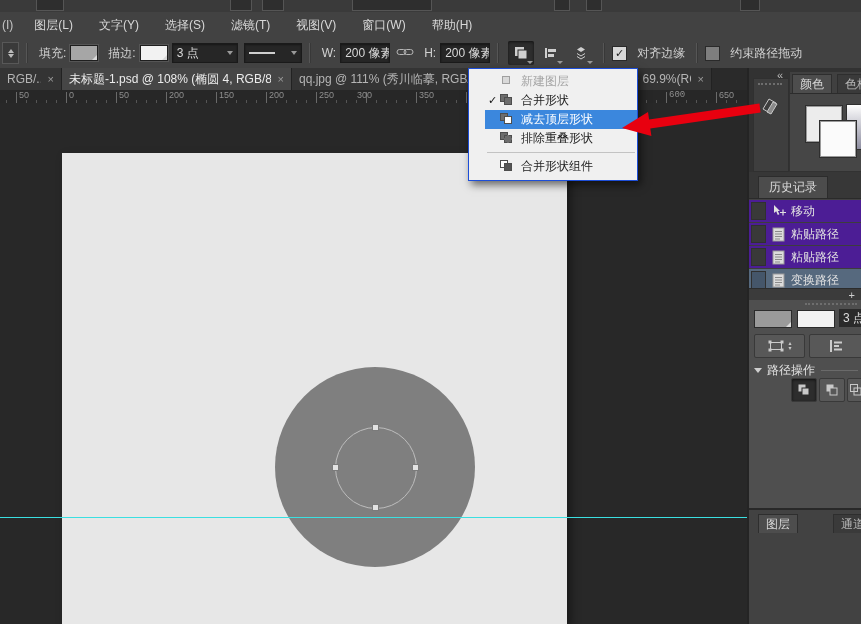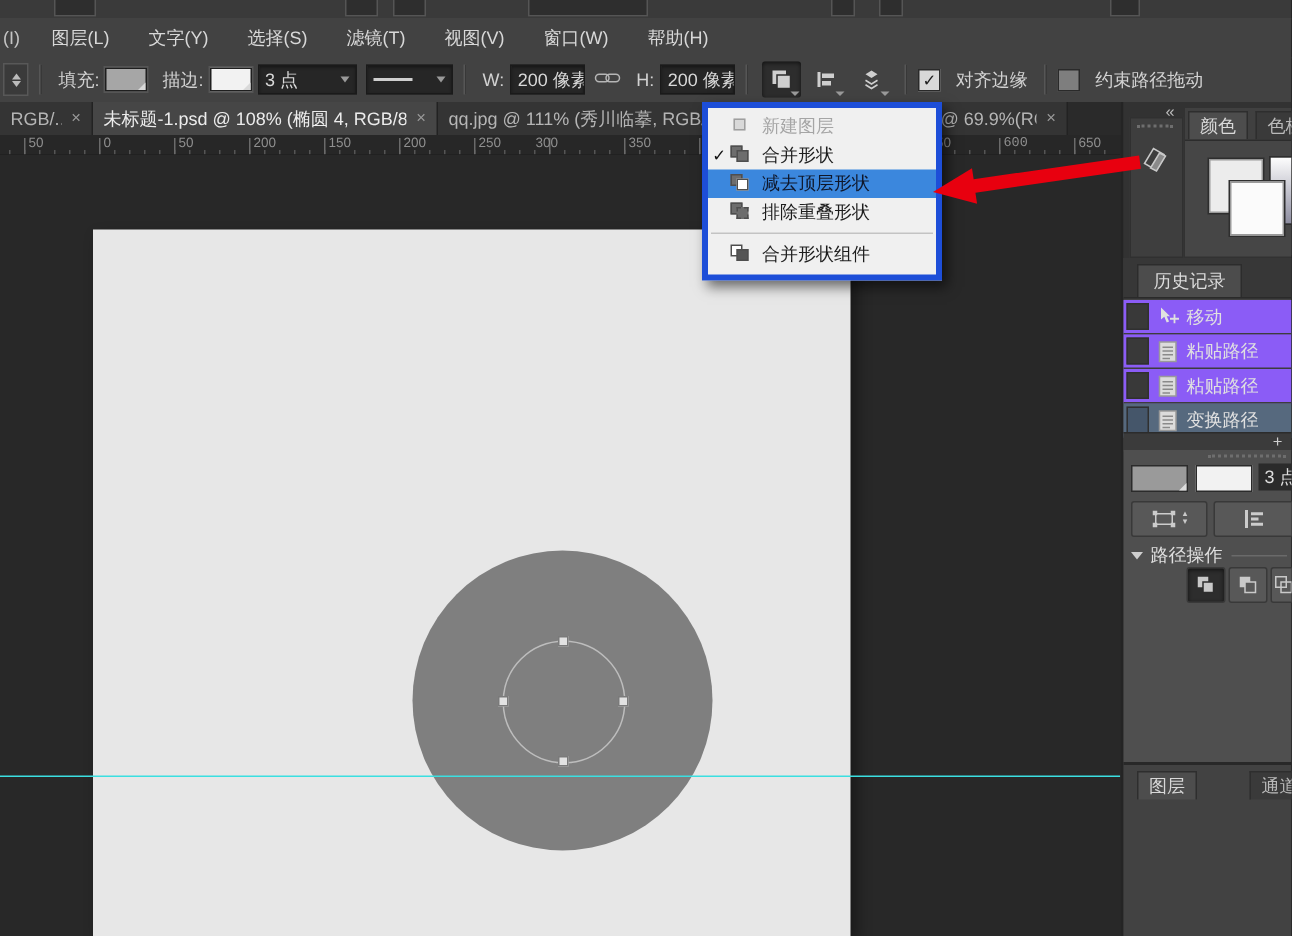--- a/index.html
+++ b/index.html
@@ -72,43 +72,43 @@
   #workspace{left:0;top:103px;width:747px;height:521px;background:#282828;overflow:hidden;}
   #canvas{position:absolute;left:62px;top:50px;width:505px;height:471px;background:#e7e7e7;
           box-shadow:4px 4px 9px rgba(0,0,0,.4);}
   #shape-circle{position:absolute;left:213px;top:214px;width:200px;height:200px;border-radius:50%;background:#7f7f7f;}
   #inner-path{position:absolute;left:273px;top:274px;width:80px;height:80px;border-radius:50%;
               border:1px solid #bdbdbd;}
   .anchor{position:absolute;width:5px;height:5px;background:#e2e2e2;border:1px solid #7a7a7a;}
   #guide-line{position:absolute;left:0;top:414px;width:747px;height:1px;background:#3bdfe1;}
 
   
-  #context-menu{left:468px;top:68px;width:152px;background:#f0f0f0;border:4px solid #1d4ed8;
-                box-shadow:3px 4px 8px rgba(0,0,0,.55);padding:3px 0 4px 0;z-index:40;}
+  #context-menu{left:468px;top:68px;width:152px;background:#f0f0f0;border:1px solid #1d4ed8;
+                box-shadow:3px 4px 8px rgba(0,0,0,.55);padding:3px 0 4px 16px;z-index:40;}
   .ctx-item{height:19px;display:flex;align-items:center;color:#1d1d1d;}
   .ctx-check{width:15px;text-align:center;font-size:11px;color:#111;flex:none;}
   .ctx-icon{position:relative;width:15px;height:13px;flex:none;margin-right:6px;}
   .ctx-icon::before,.ctx-icon::after{content:"";position:absolute;width:8px;height:8px;border:1px solid #4e4e4e;box-sizing:border-box;}
   .ctx-icon::before{left:0;top:0;}
   .ctx-icon::after{left:4px;top:3px;}
   .ic-new-layer::before{display:none;}
   .ic-new-layer::after{left:2px;top:1px;border-color:#9f9f9f;background:#d9d9d9;}
   .ic-combine-shapes::before,.ic-combine-shapes::after{background:#6d6d6d;}
   .ic-subtract-front-shape::before{background:#6d6d6d;}
   .ic-subtract-front-shape::after{background:#fff;}
   .ic-intersect-shapes::before{background:#fff;}
   .ic-intersect-shapes::after{background:#6d6d6d;}
   .ic-exclude-shapes::before{background:#6d6d6d;}
   .ic-exclude-shapes::after{background:#6d6d6d;border-style:dashed;}
   .ic-merge-components::before{background:#fff;}
   .ic-merge-components::after{background:#555;}
   .ctx-label{white-space:nowrap;}
   .ctx-item.disabled .ctx-label{color:#a5a5a5;}
   .ctx-item.highlighted{background:#3b87dd;}
-  .ctx-item.highlighted .ctx-label{color:#0f172a;font-family:Liberation Mono, monospace;}
+  .ctx-item.highlighted .ctx-label{color:#ffffff;font-family:Liberation Mono, monospace;}
   .ctx-sep{height:1px;background:#c3c3c3;margin:4px 2px;}
 
   
   #red-arrow{left:615px;top:98px;width:150px;height:50px;z-index:60;}
 
   
   #right-region{left:747px;top:68px;width:114px;height:556px;background:#333;border-left:2px solid #242424;box-sizing:border-box;}
   .grip{border-top:2px dotted #6e6e6e;height:0;}
 
   
@@ -126,21 +126,21 @@
   #color-ramp{position:absolute;left:56px;top:10px;width:16px;height:44px;background:linear-gradient(#fdfdfd,#8d8da0);border:1px solid #2e2e2e;}
   #fg-swatch{position:absolute;left:16px;top:12px;width:34px;height:34px;background:#ececec;border:1px solid #9a9a9a;box-shadow:0 0 0 1px #2e2e2e;}
   #bg-swatch{position:absolute;left:30px;top:27px;width:34px;height:34px;background:#fbfbfb;border:1px solid #9a9a9a;box-shadow:0 0 0 1px #2e2e2e;}
 
   
   #sectionB{position:absolute;left:0;top:104px;width:112px;height:128px;background:#424242;}
   #history-header{position:absolute;left:0;top:0;width:112px;height:26px;background:#373737;border-bottom:1px solid #2a2a2a;}
   #history-tab{position:absolute;left:9px;top:4px;height:21px;line-height:21px;padding:0 10px;background:#4c4c4c;
                border:1px solid #2c2c2c;border-bottom:none;color:#dcdcdc;}
   #history-rows{position:absolute;left:0;top:28px;width:112px;}
-  .hist-row{height:22px;display:flex;align-items:center;background:#8b5cf6;border-bottom:1px solid #3d3d3d;}
+  .hist-row{height:22px;display:flex;align-items:center;background:#4c1d95;border-bottom:1px solid #3d3d3d;}
   .hist-row .well{width:13px;height:16px;background:#393939;border:1px solid #303030;margin:0 4px 0 2px;flex:none;}
   .hist-row .hicon{width:17px;flex:none;display:flex;justify-content:center;}
   .hist-row .hlabel{color:#e0e0e0;margin-left:4px;white-space:nowrap;}
   .hist-row.selected{background:#56697e;}
   .hist-row.selected .well{background:#45566a;}
   #history-footer{position:absolute;left:0;top:116px;width:112px;height:12px;background:#3b3b3b;border-top:1px solid #2c2c2c;}
   #history-footer .plus{position:absolute;right:6px;top:1px;color:#cfcfcf;font-size:11px;line-height:10px;}
 
   
   #sectionC{position:absolute;left:0;top:232px;width:112px;height:208px;background:#4f4f4f;}

